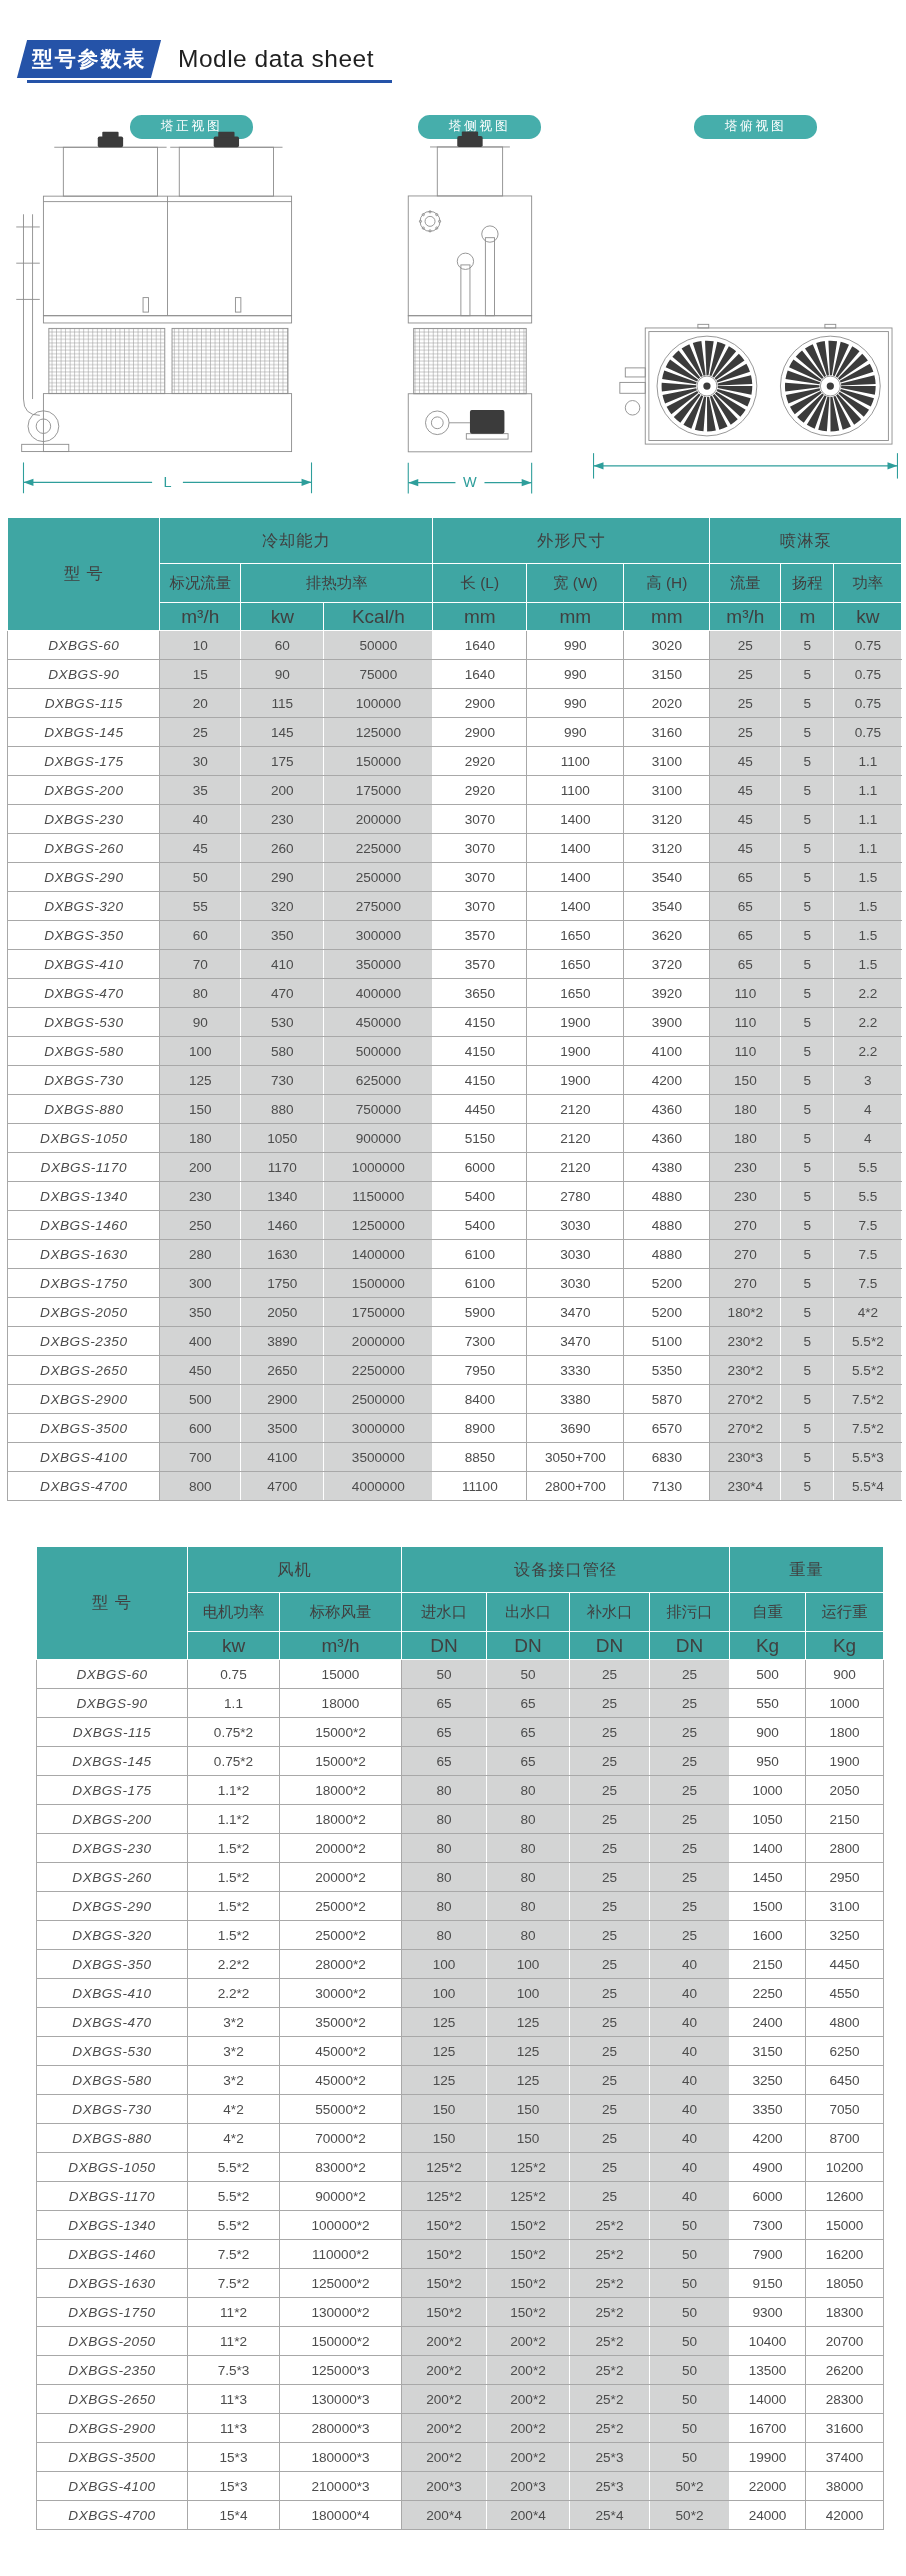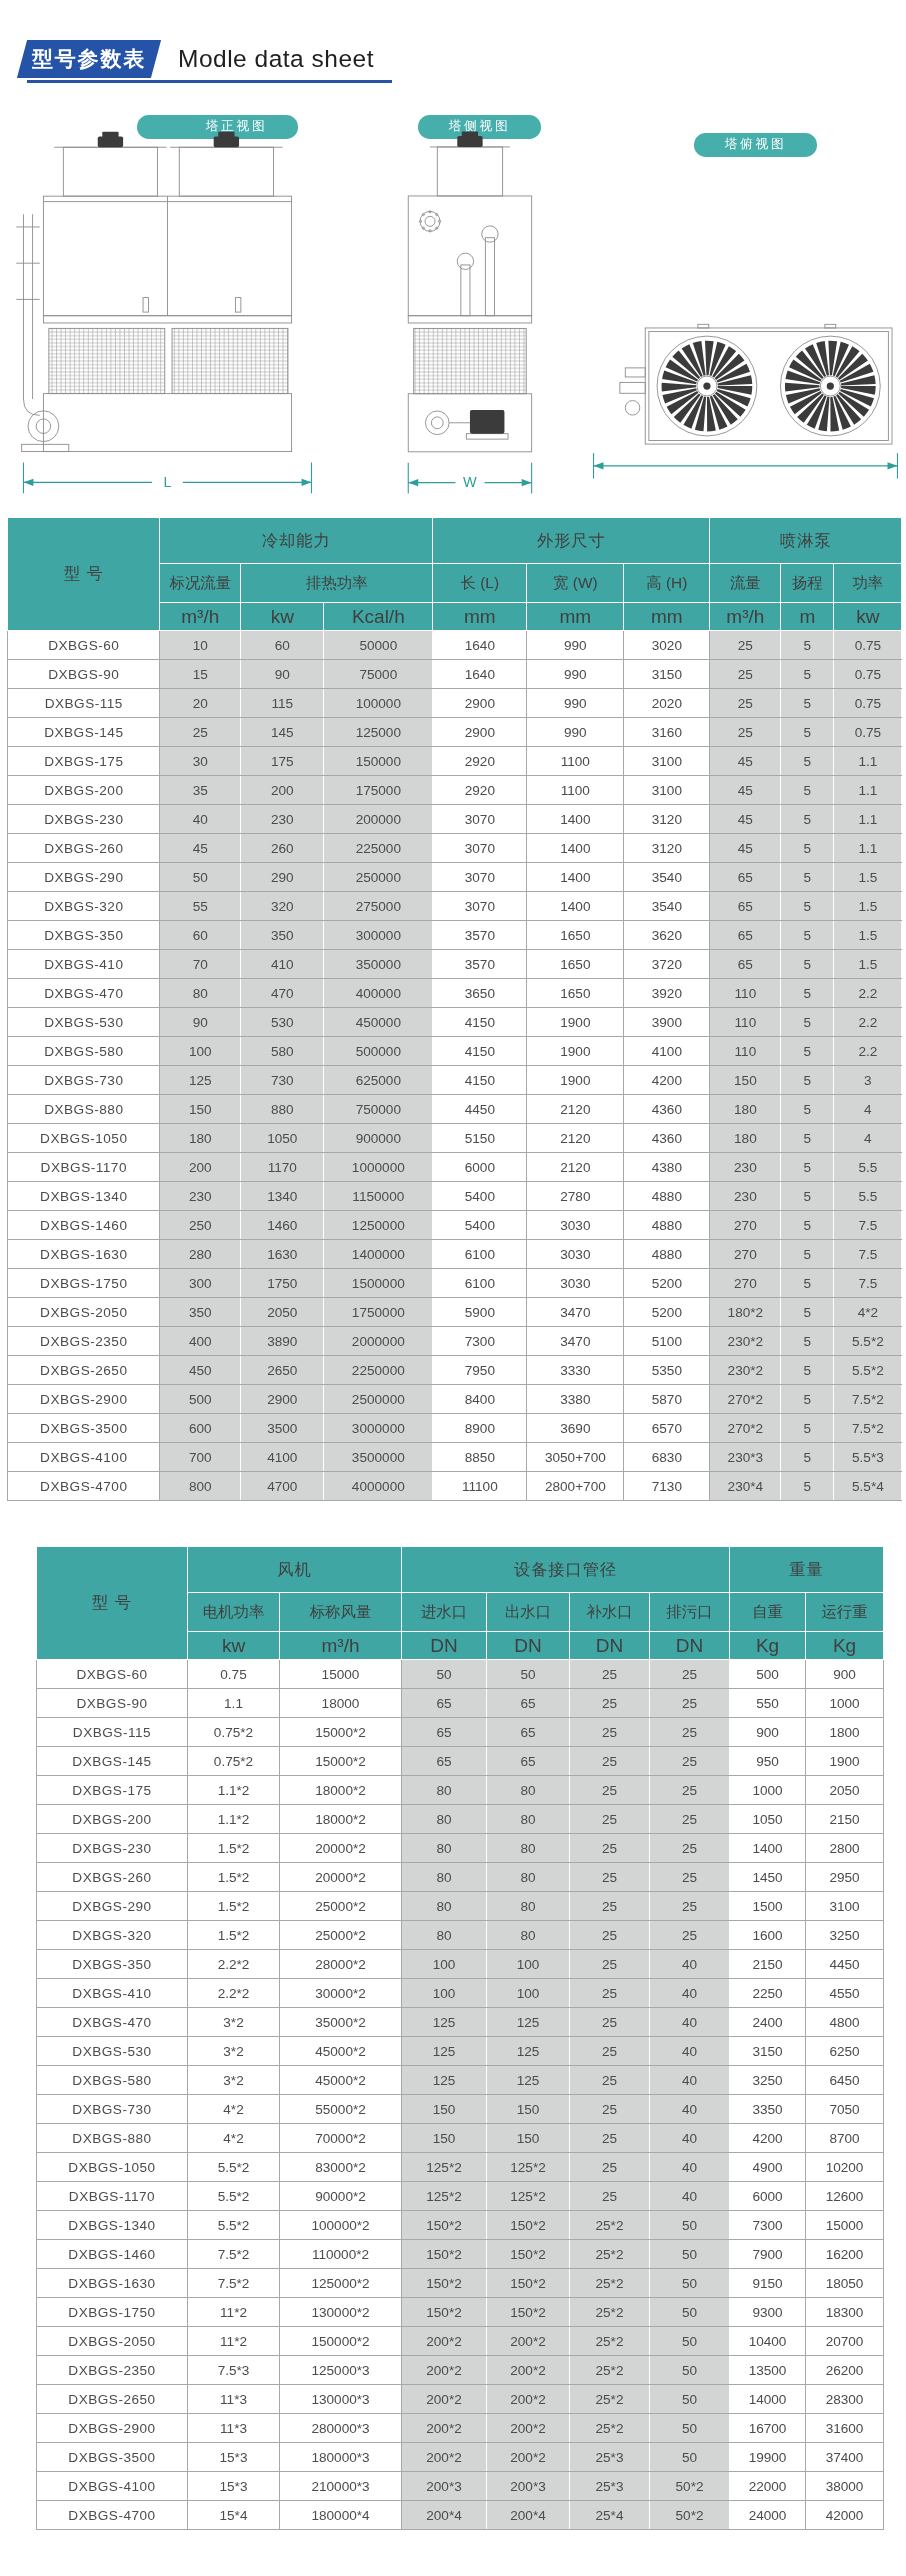--- a/index.html
+++ b/index.html
@@ -9,42 +9,42 @@
   
   .hdr-badge{position:absolute;left:22px;top:40px;width:134px;height:38px;background:#2553A8;
              transform:skewX(-15deg);display:flex;align-items:center;justify-content:center;}
   .hdr-badge span{transform:skewX(15deg);color:#fff;font-size:21px;font-weight:bold;letter-spacing:1.8px;white-space:nowrap;}
   .hdr-title{position:absolute;left:178px;top:45px;font-size:24.5px;color:#1f1f1f;letter-spacing:0.5px;}
   .hdr-underline{position:absolute;left:27px;top:80px;width:365px;height:2.7px;background:#2553A8;}
 
   
   .pill{position:absolute;top:115px;width:123px;height:23.6px;border-radius:11.8px;background:#46AEAB;
         color:#fff;font-size:12.7px;letter-spacing:2.7px;display:flex;align-items:center;justify-content:center;}
-  .pill-front{left:137px;padding-left:38px;} .pill-side{left:418px;} .pill-top{left:694px;margin-top:18px;}
+  .pill-front{left:130px;} .pill-side{left:418px;} .pill-top{left:694px;}
 
   .drawing{position:absolute;}
   .draw-front{left:9px;top:127px;}
   .draw-side{left:390px;top:127px;}
   .draw-top{left:589px;top:317px;}
 
   
   .tbl-wrap{position:absolute;}
   .tbl1{left:7.3px;top:517px;width:893px;}
   .tbl2{left:36px;top:1546px;width:846px;}
 
   table.spec{border-collapse:collapse;table-layout:fixed;width:100%;}
   table.spec th{background:#3FA6A3;color:#404040;font-weight:400;border:1.8px solid #ffffff;
                 text-align:center;padding:0;}
   table.spec tr.group-row th{height:45px;font-size:16.3px;letter-spacing:0.9px;}
   table.spec tr.sub-row   th{height:38px;font-size:15.4px;}
   table.spec tr.unit-row  th{height:27px;font-size:19px;}
   table.spec td{background:#ffffff;border:0.9px solid #a8a8a8;height:28px;text-align:center;
                 font-size:13.6px;color:#4c4c4c;padding:0;white-space:nowrap;}
   table.spec td.gray{background:#d3d4d4;border-left:1.8px solid #ffffff;border-right:1.8px solid #ffffff;}
-  table.spec td.model{letter-spacing:0.5px;}
+  table.spec td.model{letter-spacing:0.5px;font-style:italic;}
 
   
   .lineart{stroke:#8d8d8d;fill:none;stroke-width:1;}
   .darkpart{fill:#3b3b3b;stroke:none;}
   .dim{stroke:#2E9E9B;stroke-width:1.2;}
   .dimfill{fill:#2E9E9B;stroke:none;}
   .dimtext{fill:#2E9E9B;font-size:16px;font-family:"Liberation Sans","DejaVu Sans",sans-serif;}
 </style>
 </head>
 <body>

